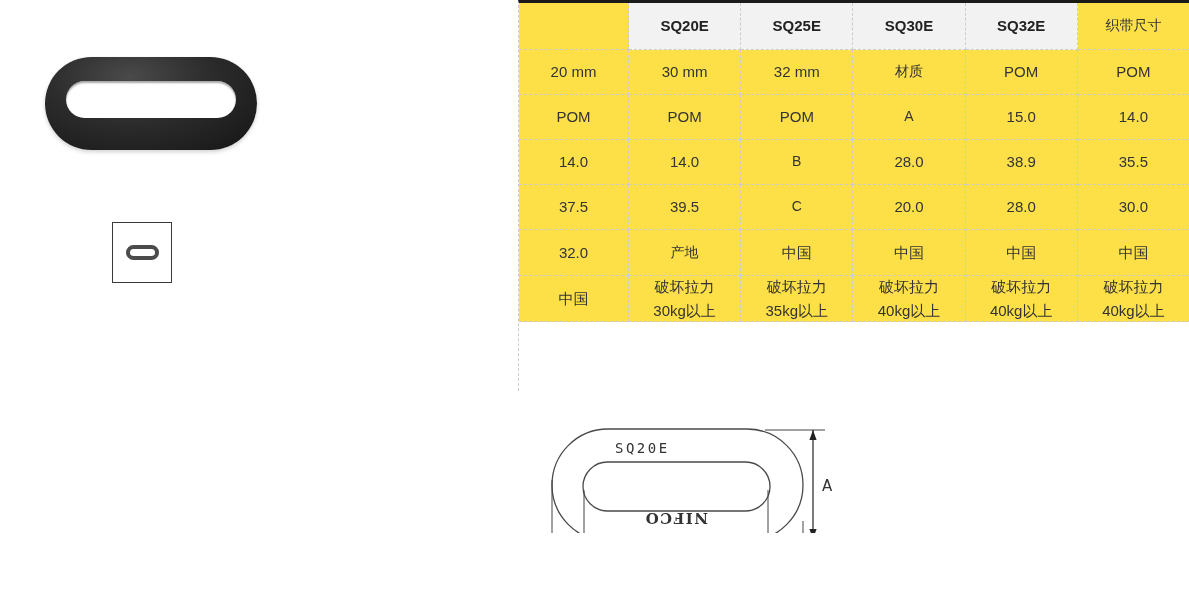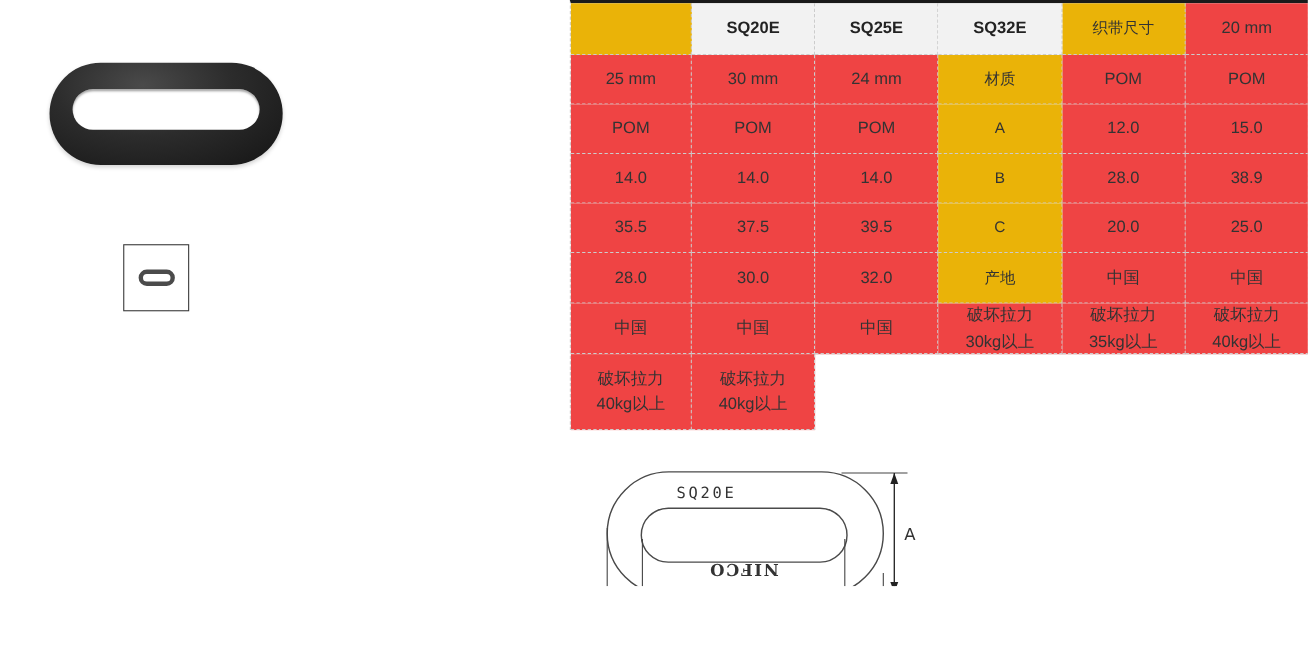--- a/index.html
+++ b/index.html
@@ -69,32 +69,32 @@
     color: #333333;
   }
   .spec-table .cell {
     border-right: 1px dashed #cccccc;
     border-bottom: 1px dashed #cccccc;
     display: flex;
     align-items: center;
     justify-content: center;
     text-align: center;
     font-size: 15px;
-    background: #ef4444;
+    background: #fde047;
     white-space: pre-line;
     line-height: 1.55;
   }
   .spec-table .head {
     background: #f2f2f2;
     font-weight: bold;
     font-size: 15px;
     color: #222222;
   }
   .spec-table .label-col {
-    background: #eab308;
+    background: #fde047;
     font-size: 14px;
   }
 
   
   .drawing {
     position: absolute;
     left: 530px; top: 413px;
   }
   .drawing text { fill: #333333; }
   .dim-label {
@@ -127,47 +127,45 @@
   </div>
 
   <div class="thumb">
     <div class="mini-ring"></div>
   </div>
 
   <div class="spec-table" style="grid-template-rows: 47px 45px 45px 45px 45px 46px 46px 69px;">
       <div class="cell head label-col"></div>
       <div class="cell head">SQ20E</div>
       <div class="cell head">SQ25E</div>
+      <div class="cell head">SQ30E</div>
       <div class="cell head">SQ32E</div>
       <div class="cell label-col">织带尺寸</div>
       <div class="cell">20 mm</div>
-      <div class="cell">25 mm</div>
       <div class="cell">30 mm</div>
-      <div class="cell">24 mm</div>
+      <div class="cell">32 mm</div>
       <div class="cell label-col">材质</div>
       <div class="cell">POM</div>
       <div class="cell">POM</div>
       <div class="cell">POM</div>
       <div class="cell">POM</div>
       <div class="cell">POM</div>
       <div class="cell label-col">A</div>
-      <div class="cell">12.0</div>
       <div class="cell">15.0</div>
       <div class="cell">14.0</div>
       <div class="cell">14.0</div>
       <div class="cell">14.0</div>
       <div class="cell label-col">B</div>
       <div class="cell">28.0</div>
       <div class="cell">38.9</div>
       <div class="cell">35.5</div>
       <div class="cell">37.5</div>
       <div class="cell">39.5</div>
       <div class="cell label-col">C</div>
       <div class="cell">20.0</div>
-      <div class="cell">25.0</div>
       <div class="cell">28.0</div>
       <div class="cell">30.0</div>
       <div class="cell">32.0</div>
       <div class="cell label-col">产地</div>
       <div class="cell">中国</div>
       <div class="cell">中国</div>
       <div class="cell">中国</div>
       <div class="cell">中国</div>
       <div class="cell">中国</div>
       <div class="cell">破坏拉力

